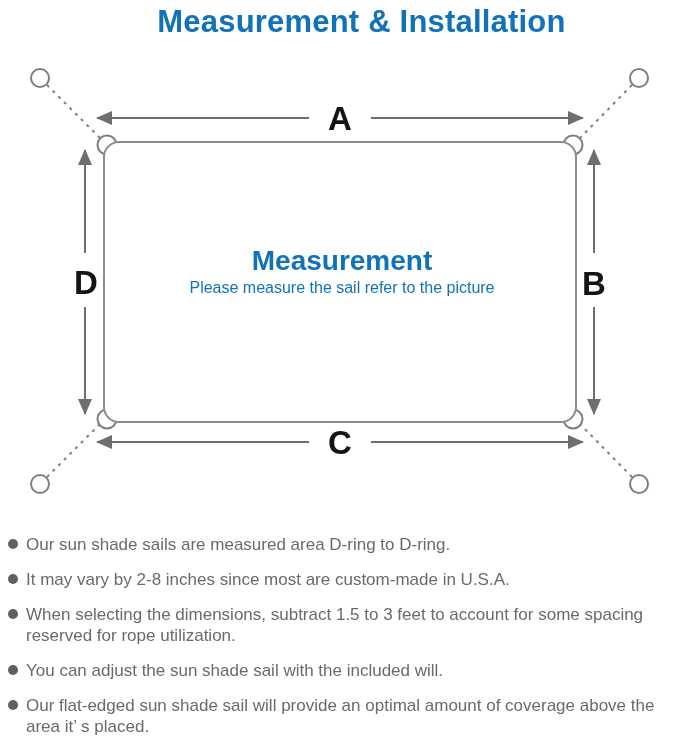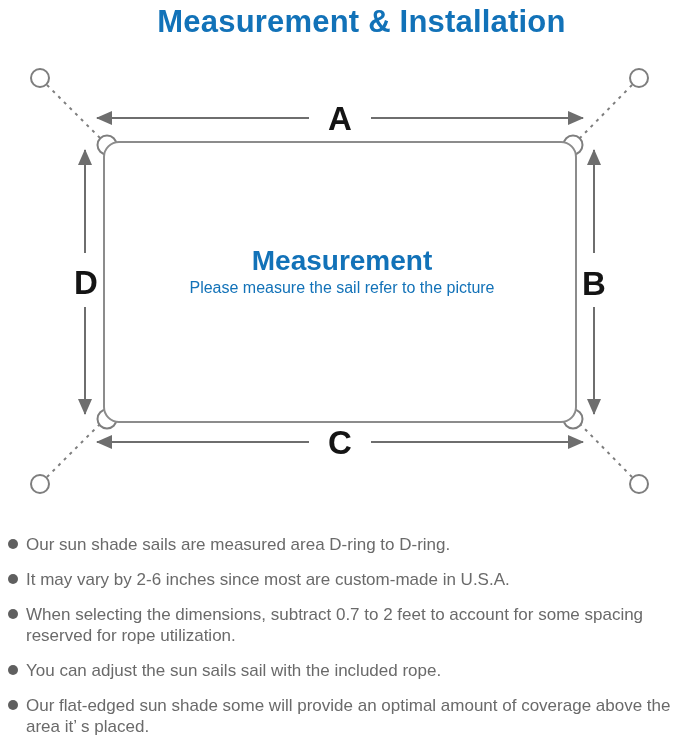--- a/index.html
+++ b/index.html
@@ -123,29 +123,29 @@
     <text class="center-caption" x="342" y="293" text-anchor="middle">Please measure the sail refer to the picture</text>
   </svg>
 
   <ul class="notes">
     <li class="note">
       <span class="dot"></span>
       <span class="note-text">Our sun shade sails are measured area D-ring to D-ring.</span>
     </li>
     <li class="note">
       <span class="dot"></span>
-      <span class="note-text">It may vary by 2-6 inches since most are custom-made in U.S.A.</span>
+      <span class="note-text">It may vary by 2-8 inches since most are custom-made in U.S.A.</span>
     </li>
     <li class="note">
       <span class="dot"></span>
-      <span class="note-text">When selecting the dimensions, subtract 0.7 to 2 feet to account for some spacing reserved for rope utilization.</span>
+      <span class="note-text">When selecting the dimensions, subtract 1.5 to 3 feet to account for some spacing reserved for rope utilization.</span>
     </li>
     <li class="note">
       <span class="dot"></span>
-      <span class="note-text">You can adjust the sun sails sail with the included rope.</span>
+      <span class="note-text">You can adjust the sun shade sail with the included will.</span>
     </li>
     <li class="note">
       <span class="dot"></span>
-      <span class="note-text">Our flat-edged sun shade some will provide an optimal amount of coverage above the area it’ s placed.</span>
+      <span class="note-text">Our flat-edged sun shade sail will provide an optimal amount of coverage above the area it’ s placed.</span>
     </li>
   </ul>
 
 </div>
 
 </body></html>

